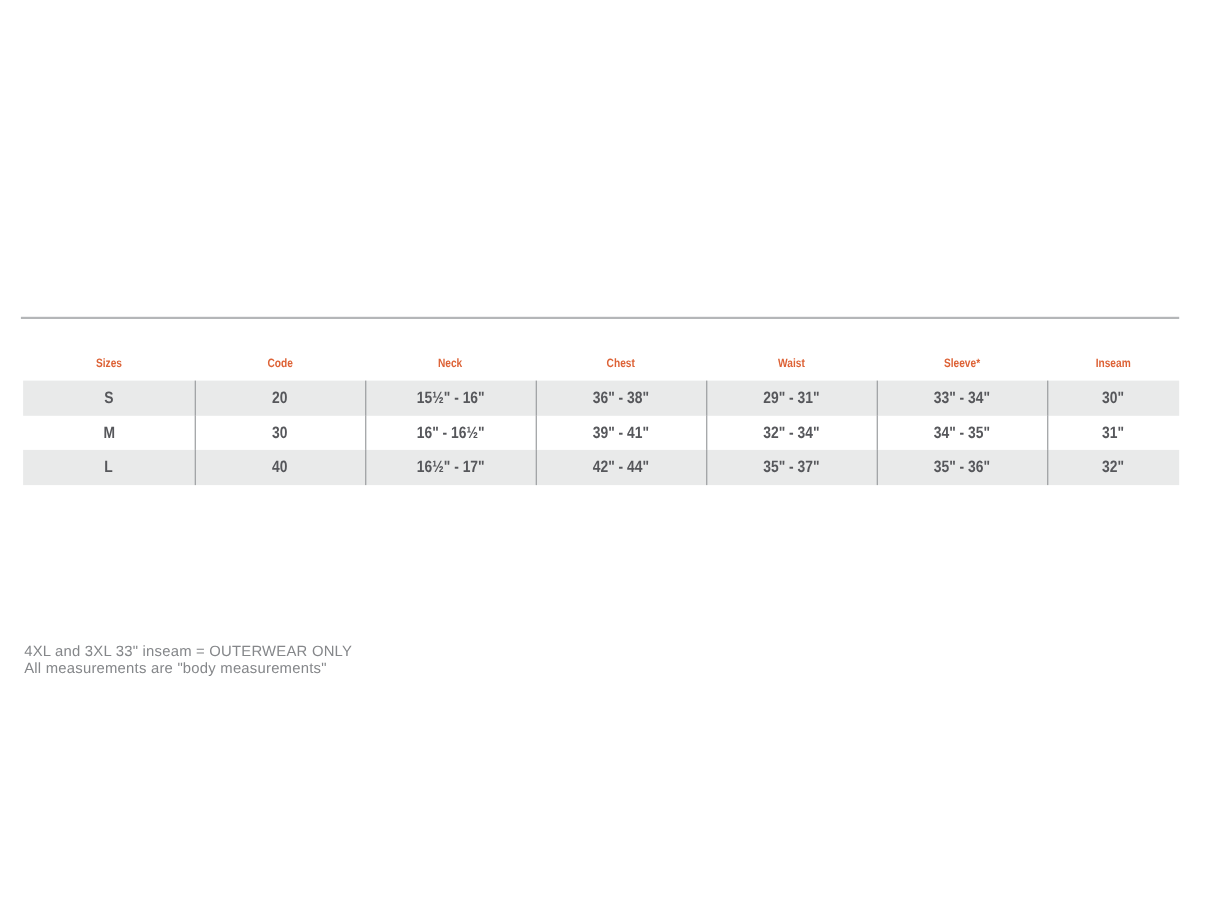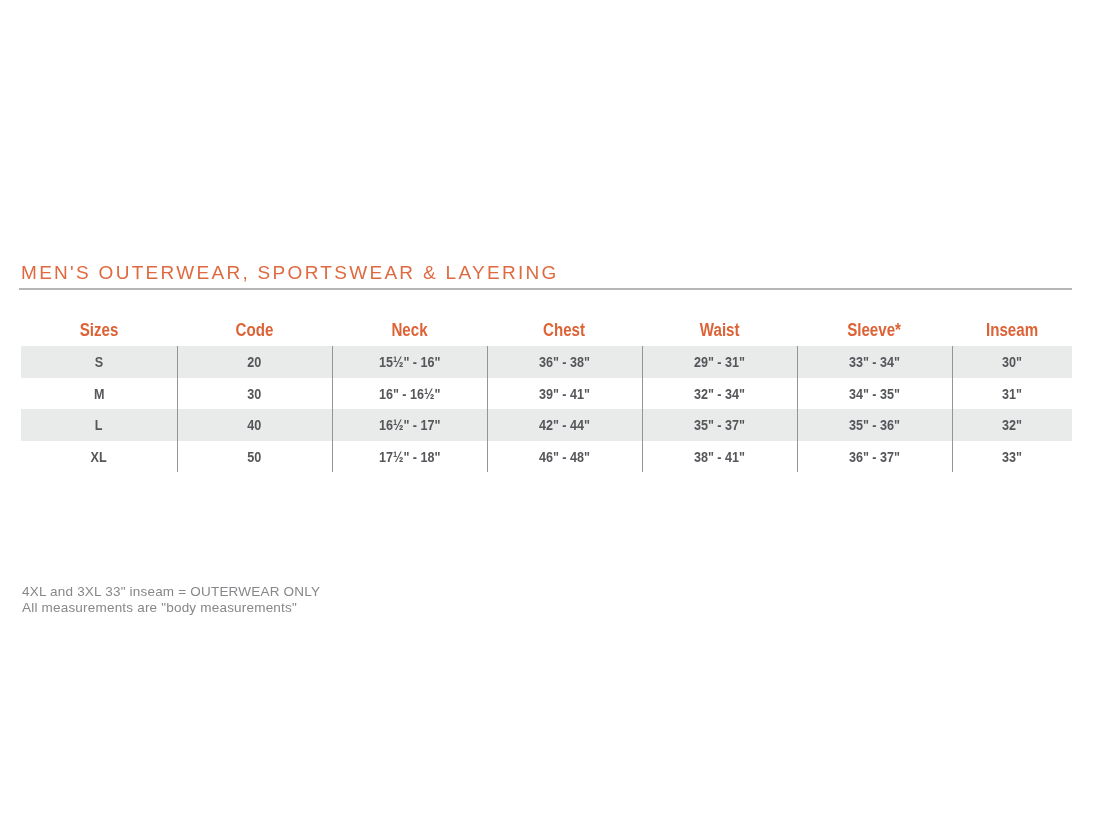--- a/index.html
+++ b/index.html
@@ -18,21 +18,21 @@
   .title-rule{
     position:absolute;left:19px;top:288px;
     width:1053px;height:2px;background:#b4b6b8;
   }
   table.sizechart{
     position:absolute;left:21px;top:315px;width:1051px;
     border-collapse:collapse;table-layout:fixed;
   }
   table.sizechart th{
     height:31px;padding:0;margin:0;
-    color:#dd6236;font-size:18px;font-weight:700;
+    color:#dd6236;font-size:11px;font-weight:700;
     text-align:center;vertical-align:middle;background:#ffffff;
   }
   table.sizechart td{
     height:31.5px;padding:0;margin:0;
     color:#56575b;font-size:15px;font-weight:700;
     text-align:center;vertical-align:middle;
   }
   table.sizechart tbody tr:nth-child(odd){background:#e9eaea;}
   table.sizechart tbody td + td{border-left:1px solid #929497;margin-top:46px;}
   table.sizechart td.hl{background:#d2d5d5;}
@@ -46,21 +46,20 @@
     position:absolute;left:22px;top:584px;
     color:#85878a;font-size:13.5px;line-height:16px;letter-spacing:0.2px;
   }
   .footnotes p{margin:0;padding:0;}
 </style>
 </head>
 <body>
 
 <div class="page">
 
-  <h1 class="title">MEN'S OUTERWEAR, SPORTSWEAR &amp; LAYERING</h1>
   <div class="title-rule"></div>
 
   <table class="sizechart">
     <colgroup>
       <col style="width:156px">
         <col style="width:155px">
         <col style="width:155px">
       <col style="width:155px">
         <col style="width:155px">
         <col style="width:155px">
@@ -98,29 +97,20 @@
       </tr>
       <tr>
         <td><span class="cx">L</span></td>
         <td><span class="cx">40</span></td>
         <td><span class="cx">16½" - 17"</span></td>
         <td><span class="cx">42" - 44"</span></td>
         <td><span class="cx">35" - 37"</span></td>
         <td><span class="cx">35" - 36"</span></td>
         <td><span class="cx">32"</span></td>
       </tr>
-      <tr>
-        <td><span class="cx">XL</span></td>
-        <td><span class="cx">50</span></td>
-        <td><span class="cx">17½" - 18"</span></td>
-        <td><span class="cx">46" - 48"</span></td>
-        <td><span class="cx">38" - 41"</span></td>
-        <td><span class="cx">36" - 37"</span></td>
-        <td><span class="cx">33"</span></td>
-      </tr>
     </tbody>
   </table>
 
   <div class="footnotes">
     <p>4XL and 3XL 33" inseam = OUTERWEAR ONLY</p>
     <p>All measurements are "body measurements"</p>
   </div>
 
 </div>
 

